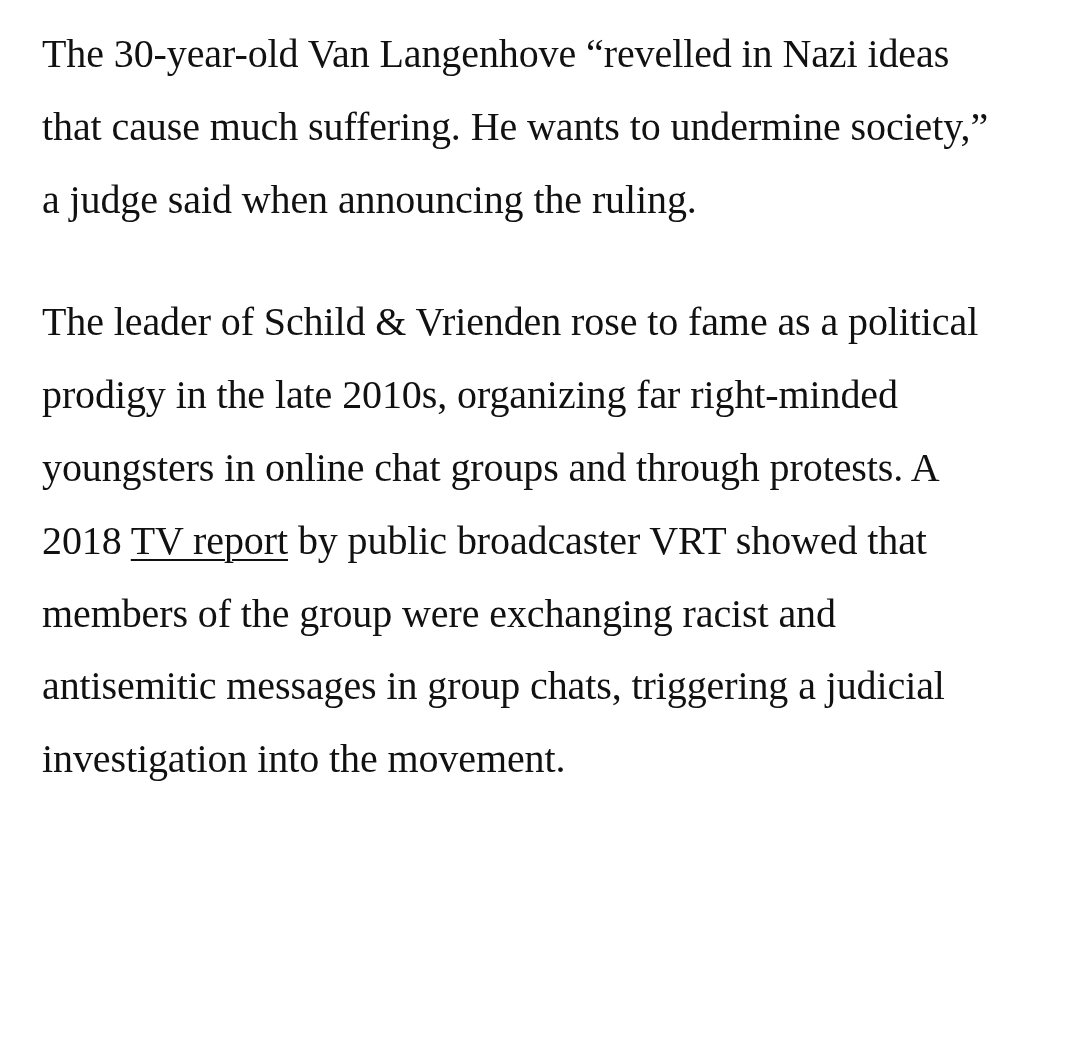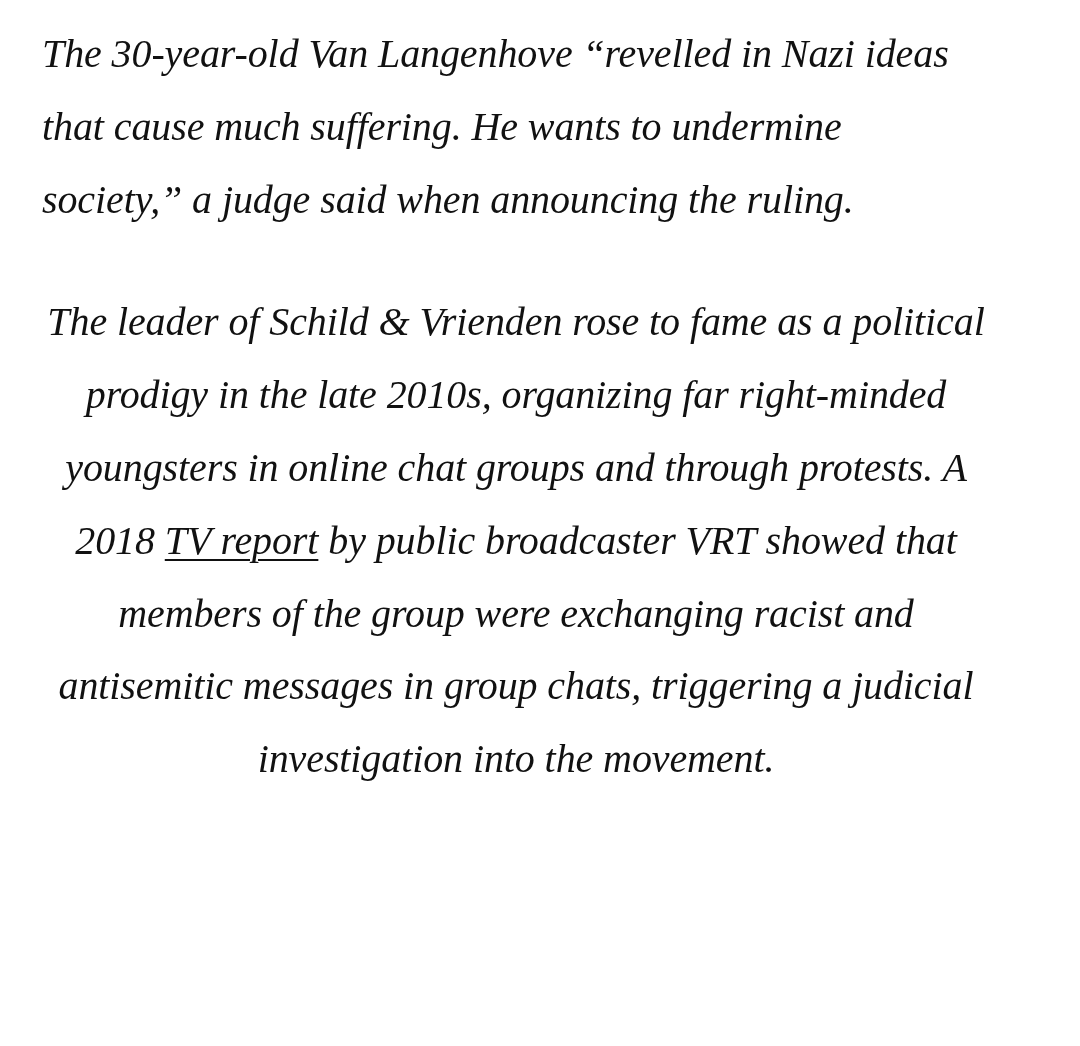--- a/index.html
+++ b/index.html
@@ -10,34 +10,32 @@
   body {
     width: 1080px;
     height: 1046px;
     overflow: hidden;
     font-family: "Liberation Serif", "DejaVu Serif", serif;
     color: #1a1a1a;
   }
   .article {
     box-sizing: border-box;
     padding: 18px 90px 0 42px;
-    font-style: italic;
   }
   .para {
     font-size: 40px;
     line-height: 1.82;
     margin: 0 0 50px 0;
     font-weight: 400;
     letter-spacing: -0.1px;
     color: #111111;
     text-align: left;
   }
   .para:last-child {
     margin-bottom: 0;
-    text-align: center;
   }
   .inline-link {
     color: #111111;
     text-decoration: underline;
     text-underline-offset: 5px;
     text-decoration-thickness: 2px;
     cursor: pointer;
   }
 </style>
 </head>

